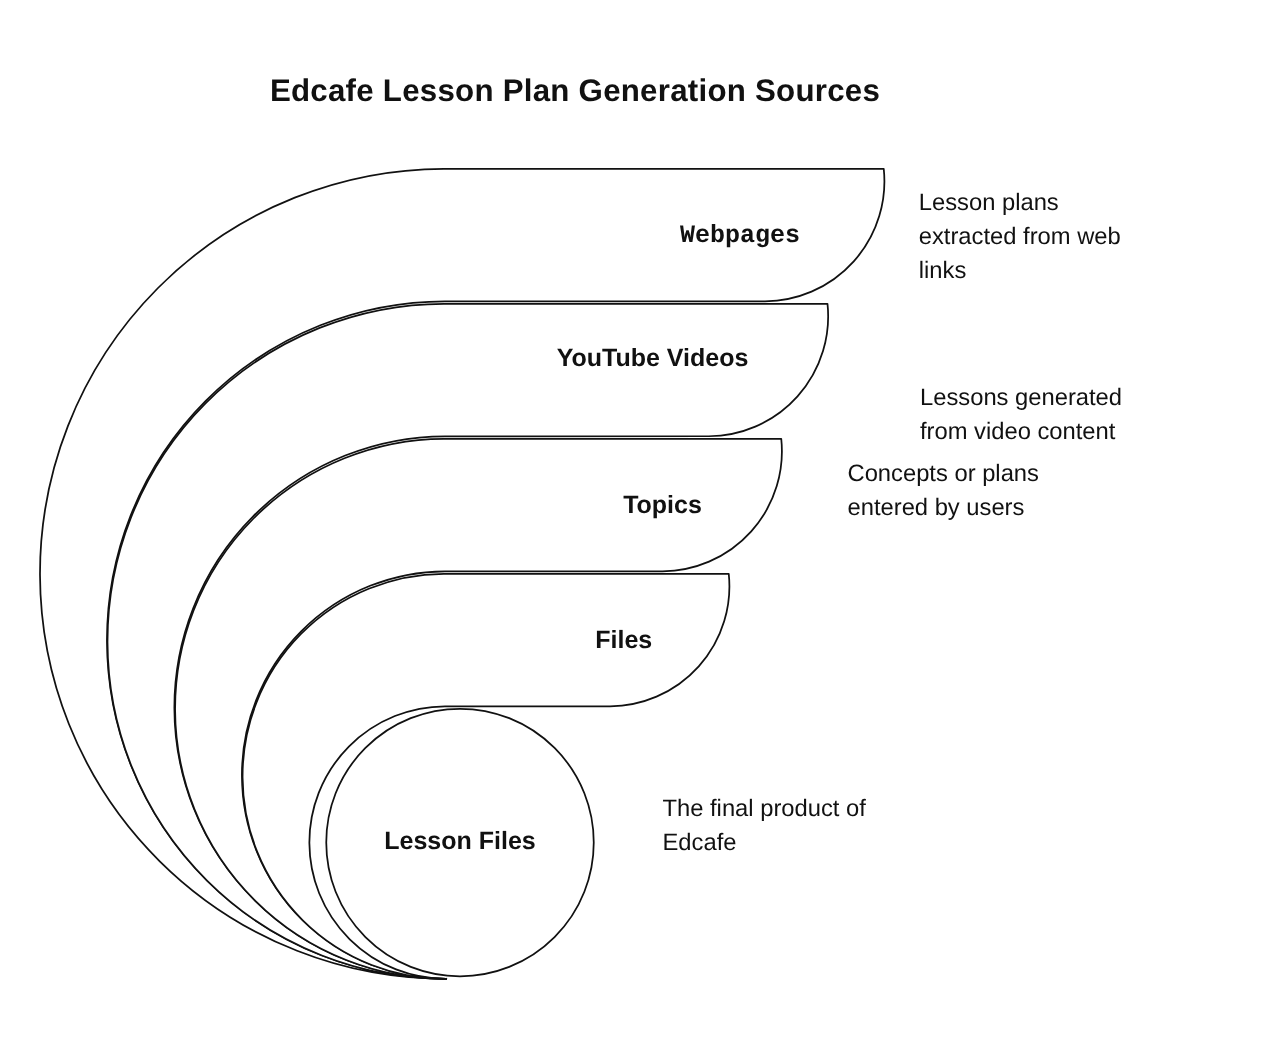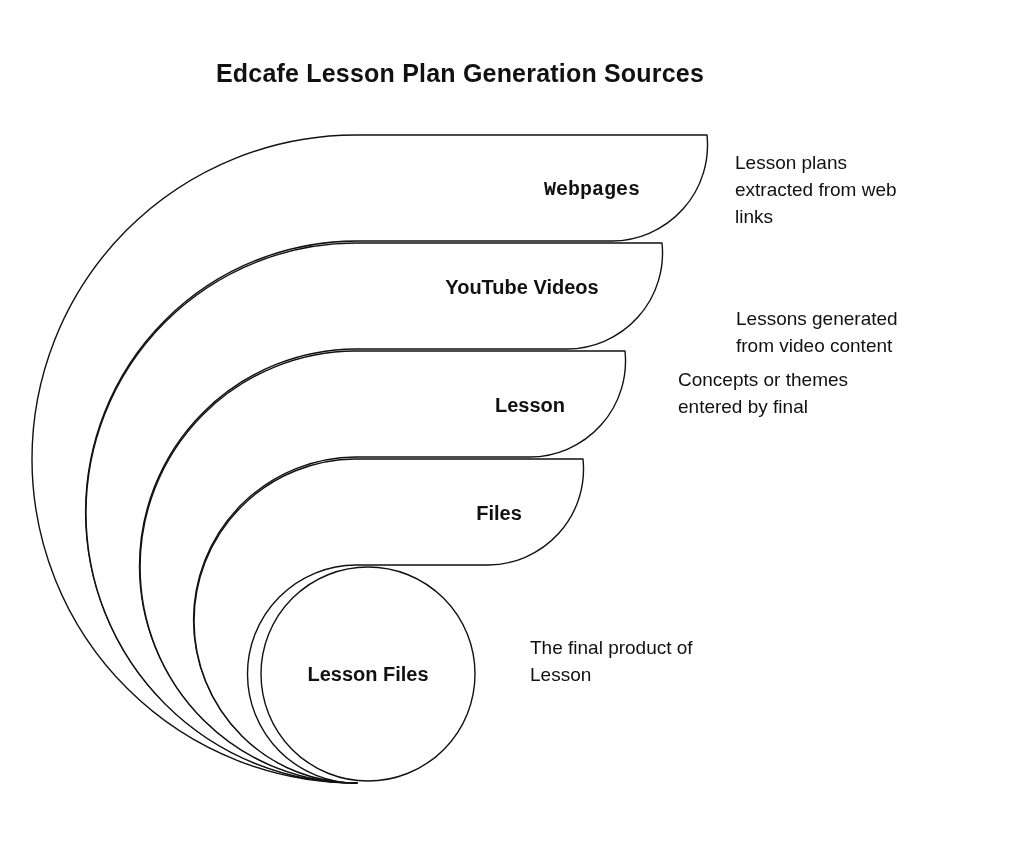--- a/index.html
+++ b/index.html
@@ -73,22 +73,22 @@
       <path d="M357 783 A216 216 0 0 1 355 351 L625 351 A96 96 0 0 1 530 457 L356 457 A163 163 0 0 0 357 783 Z"></path>
       <path d="M357 783 A162 162 0 0 1 355 459 L583 459 A96 96 0 0 1 488 565 L356 565 A109 109 0 0 0 357 783 Z"></path>
       <circle cx="368" cy="674" r="107"></circle>
     </g>
   </svg>
 
   <div class="title">Edcafe Lesson Plan Generation Sources</div>
 
   <div class="band-label lbl-webpages">Webpages</div>
   <div class="band-label lbl-youtube">YouTube Videos</div>
-  <div class="band-label lbl-topics">Lesson</div>
+  <div class="band-label lbl-topics">Topics</div>
   <div class="band-label lbl-files">Files</div>
   <div class="band-label lbl-lessonplan">Lesson Files</div>
 
   <div class="desc desc-webpages">Lesson plans extracted from web links</div>
   <div class="desc desc-youtube">Lessons generated from video content</div>
-  <div class="desc desc-topics">Concepts or themes entered by final</div>
-  <div class="desc desc-lessonplan">The final product of Lesson</div>
+  <div class="desc desc-topics">Concepts or plans entered by users</div>
+  <div class="desc desc-lessonplan">The final product of Edcafe</div>
 
 </div>
 
 </body></html>

